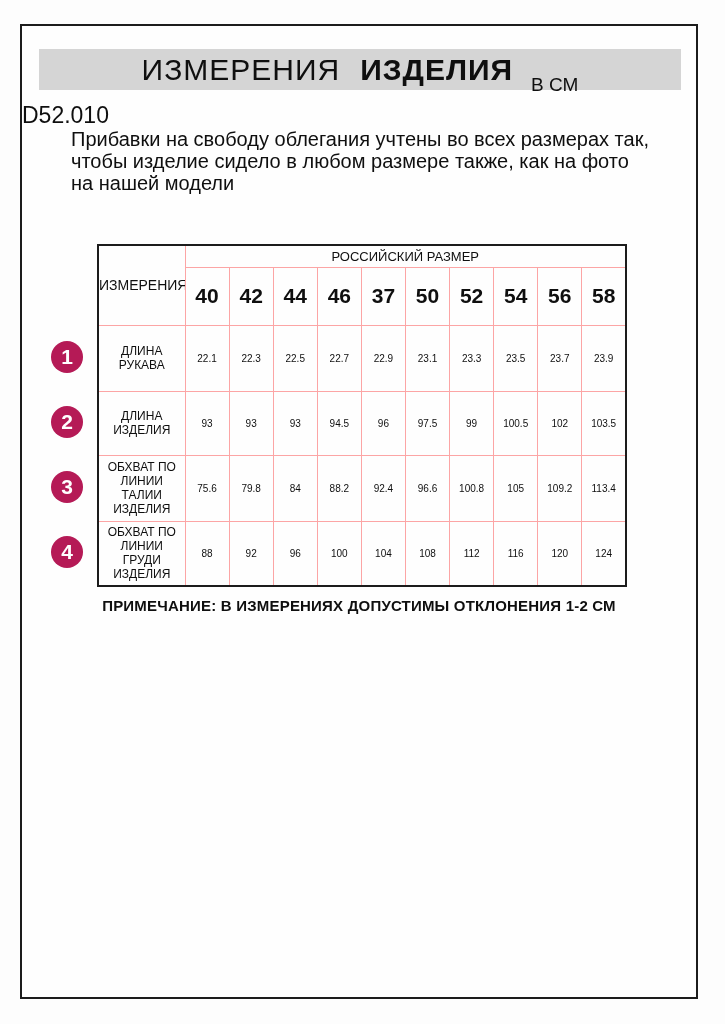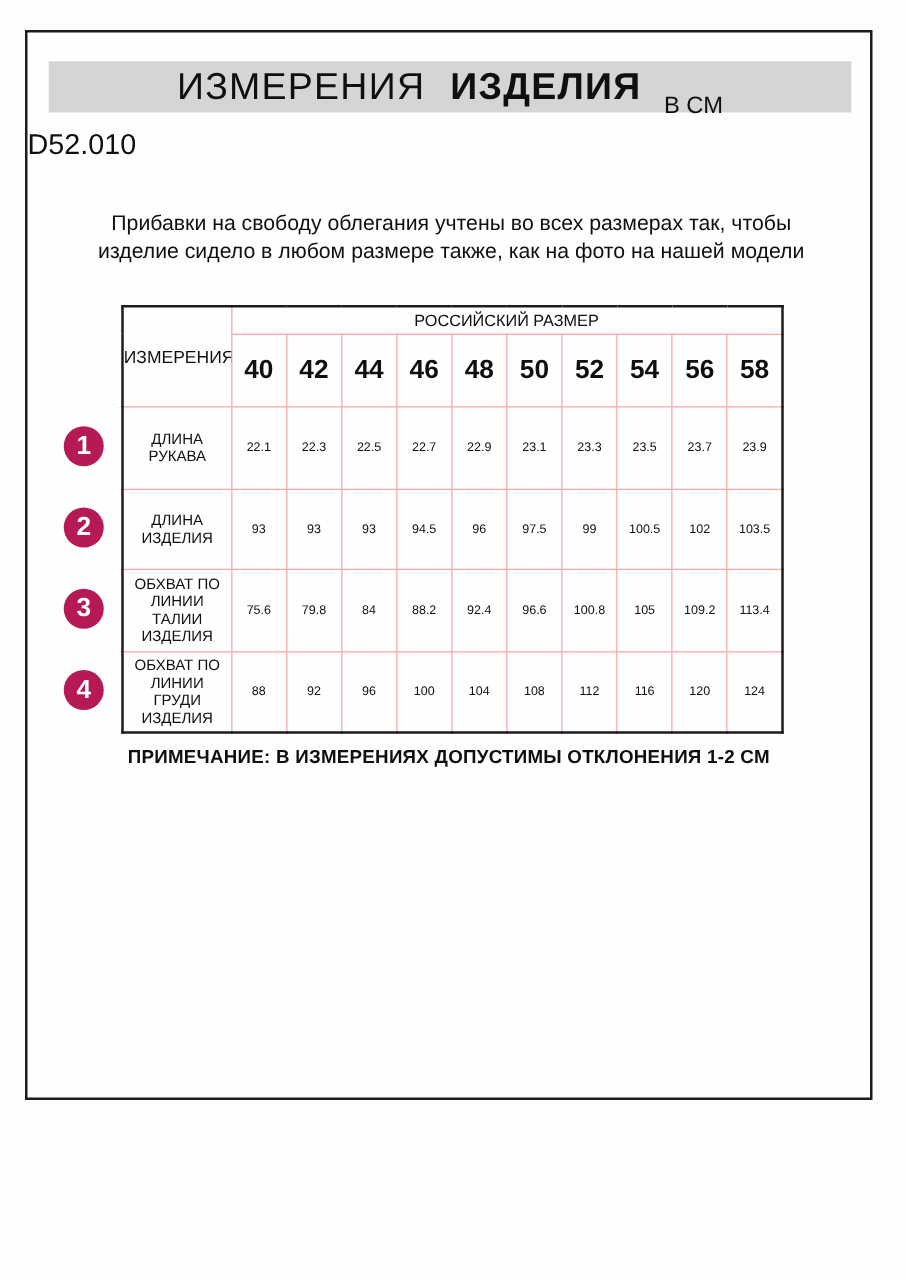--- a/index.html
+++ b/index.html
@@ -11,21 +11,21 @@
   }
   .canvas {
     position: relative;
     width: 725px; height: 1024px;
     background: #fdfdfd;
     overflow: hidden;
   }
   .frame {
     position: absolute;
     left: 20px; top: 24px;
-    width: 678px; height: 856px;
+    width: 678px; height: 975px;
     border: 2px solid #1c1c1c;
     background: #fefefe;
   }
   .banner {
     position: absolute;
     left: 17px; top: 23px;
     width: 642px; height: 41px;
     background: #d5d5d5;
     display: flex;
     align-items: center;
@@ -53,24 +53,23 @@
   .model-code {
     position: absolute;
     left: 0; top: 76px;
     width: 100%;
     font-size: 23px;
   }
   .description {
     position: absolute;
     left: 49px; top: 102px;
     width: 580px;
-    text-align: center;
-    font-size: 17px;
+    text-align: left;
+    font-size: 20px;
     line-height: 22px;
-    margin-top: 40px;
   }
   .table-zone {
     position: absolute;
     left: 75px; top: 218px;
     width: 530px;
   }
   table.size-table {
     border-collapse: collapse;
     width: 530px;
     table-layout: fixed;
@@ -146,21 +145,21 @@
         <thead>
           <tr>
             <th class="corner-cell" rowspan="2">ИЗМЕРЕНИЯ</th>
             <th class="group-cell" colspan="10">РОССИЙСКИЙ РАЗМЕР</th>
           </tr>
           <tr class="size-row" id="size-row">
               <th>40</th>
               <th>42</th>
               <th>44</th>
               <th>46</th>
-              <th>48</th>
+              <th>37</th>
               <th>50</th>
               <th>52</th>
               <th>54</th>
               <th>56</th>
               <th>58</th>
             </tr>
         </thead>
         <tbody id="table-body">
             <tr>
               <th class="row-label">ДЛИНА РУКАВА</th>

